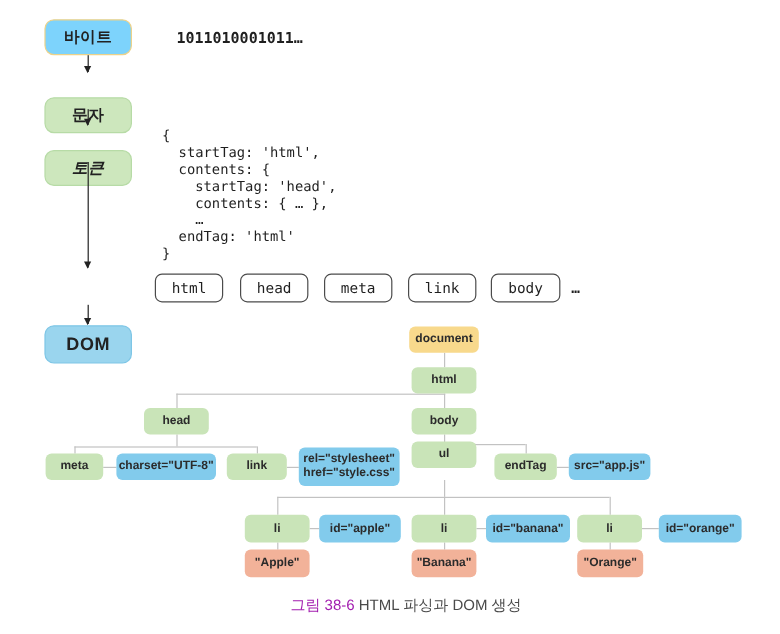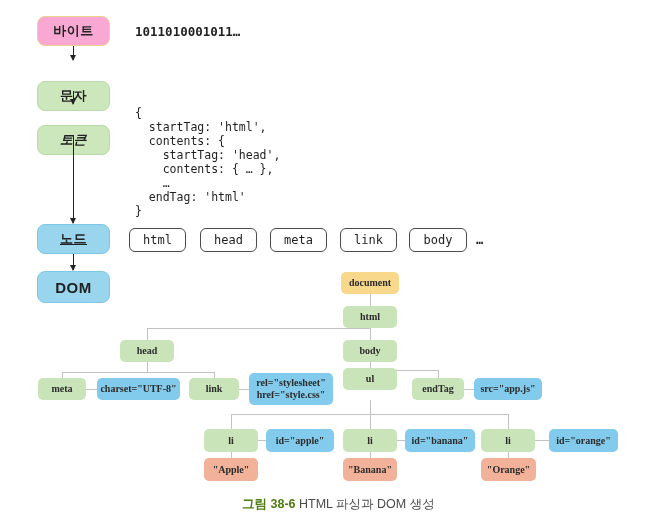--- a/index.html
+++ b/index.html
@@ -3,21 +3,21 @@
 <meta charset="utf-8">
 <style>
   html,body{margin:0;padding:0;background:#ffffff;}
   .canvas{position:relative;width:650px;height:528px;background:#fff;overflow:hidden;
           font-family:"Liberation Sans",sans-serif;}
   .abs{position:absolute;box-sizing:border-box;}
 
   
   .stage{border-radius:8px;display:flex;align-items:center;justify-content:center;
          font-weight:bold;font-size:13px;color:#222;letter-spacing:.5px;}
-  .stage.yellow{background:#f9a8d4;border:1px solid #ecd28a;}
+  .stage.yellow{background:#7dd3fc;border:1px solid #ecd28a;}
   .stage.green{background:#cde7bd;border:1px solid #b7dba6;margin-top:20px;}
   .stage.blue{background:#9ad5ee;border:1px solid #7ec6e6;}
   .stage.ul span{text-decoration:underline;}
 
   
   .arrow{width:1px;background:#222;}
   .arrow::after{content:'';position:absolute;bottom:-1px;left:-3px;
      border-left:3.5px solid transparent;border-right:3.5px solid transparent;
      border-top:6px solid #222;}
 
@@ -27,33 +27,33 @@
   .tokens{font-size:11.5px;line-height:14px;margin:0;}
 
   
   .nodebox{border:1.5px solid #4b4b4b;border-radius:6px;background:#fff;
      display:flex;align-items:center;justify-content:center;
      font-family:"DejaVu Sans Mono",monospace;font-size:12px;color:#1f1f1f;}
   .dots{font-family:"DejaVu Sans Mono",monospace;font-weight:bold;font-size:12px;color:#1f1f1f;}
 
   
   .tn{border-radius:5px;display:flex;flex-direction:column;align-items:center;justify-content:center;
-      font-family:Liberation Serif, serif;font-weight:bold;font-size:10px;color:#2b2b2b;
+      font-family:Liberation Sans, sans-serif;font-weight:bold;font-size:10px;color:#2b2b2b;
       line-height:12px;white-space:nowrap;}
   .tn.yellow{background:#f8d98c;}
   .tn.green{background:#c9e4b8;}
   .tn.blue{background:#82cbec;}
   .tn.salmon{background:#f2b299;}
 
   
   .cl{background:#c2c2c2;}
 
   
   .caption{font-size:12.5px;color:#4a4a4a;font-weight:500;white-space:nowrap;}
-  .caption .num{color:#4d7c0f;font-weight:700;}
+  .caption .num{color:#a21caf;font-weight:400;}
 </style>
 </head>
 <body>
 
 <div class="canvas">
 
   <div class="abs stage yellow" style="left:37px;top:16px;width:73px;height:30px;">
       <span>바이트</span>
     </div>
   <div class="abs arrow" style="left:73px;top:46px;height:14px;"></div>
@@ -61,30 +61,27 @@
   <div class="abs stage green" style="left:37px;top:61px;width:73px;height:30px;">
       <span>문자</span>
     </div>
   <div class="abs arrow" style="left:73px;top:91px;height:13px;"></div>
 
   <div class="abs stage green" style="left:37px;top:105px;width:73px;height:30px;font-style:italic;">
       <span>토큰</span>
     </div>
   <div class="abs arrow" style="left:73px;top:135px;height:88px;"></div>
 
-  <div class="abs stage blue ul" style="left:37px;top:224px;width:73px;height:30px;">
-      <span>노드</span>
-    </div>
   <div class="abs arrow" style="left:73px;top:254px;height:16px;"></div>
 
   <div class="abs stage blue" style="left:37px;top:271px;width:73px;height:32px;font-size:15px;">
       <span>DOM</span>
     </div>
 
-  <div class="abs mono bytes" style="left:135px;top:24px;">1011010001011…</div>
+  <div class="abs mono bytes" style="left:147px;top:24px;">1011010001011…</div>
 
 
   <pre class="abs mono tokens" style="left:135px;top:106px;">{
   startTag: 'html',
   contents: {
     startTag: 'head',
     contents: { … },
     …
   endTag: 'html'
 }</pre>

